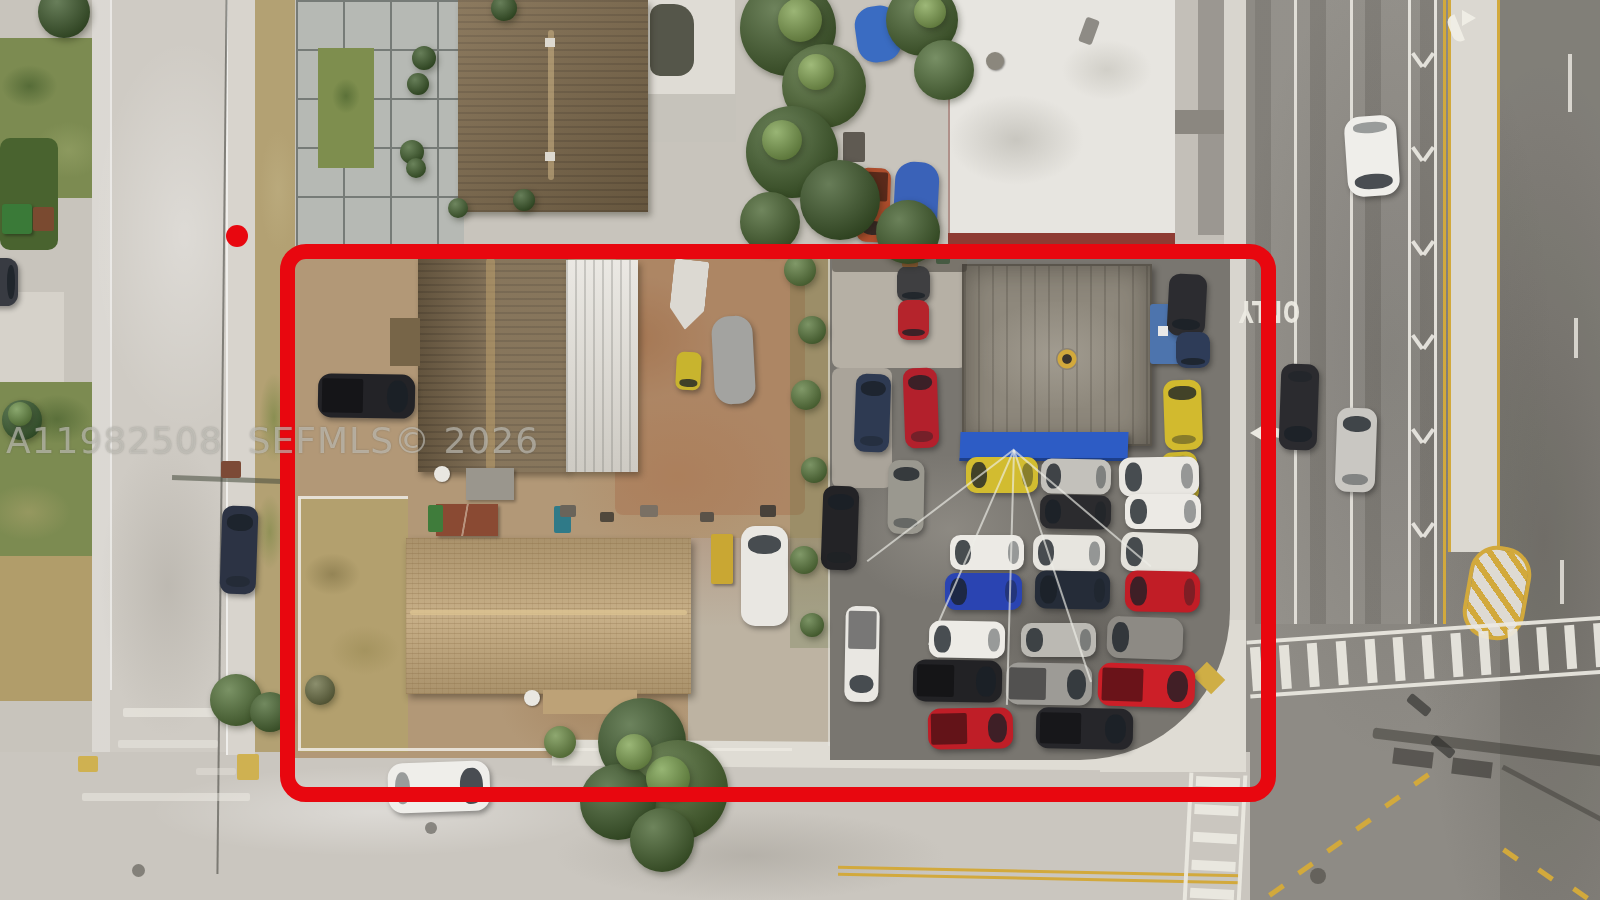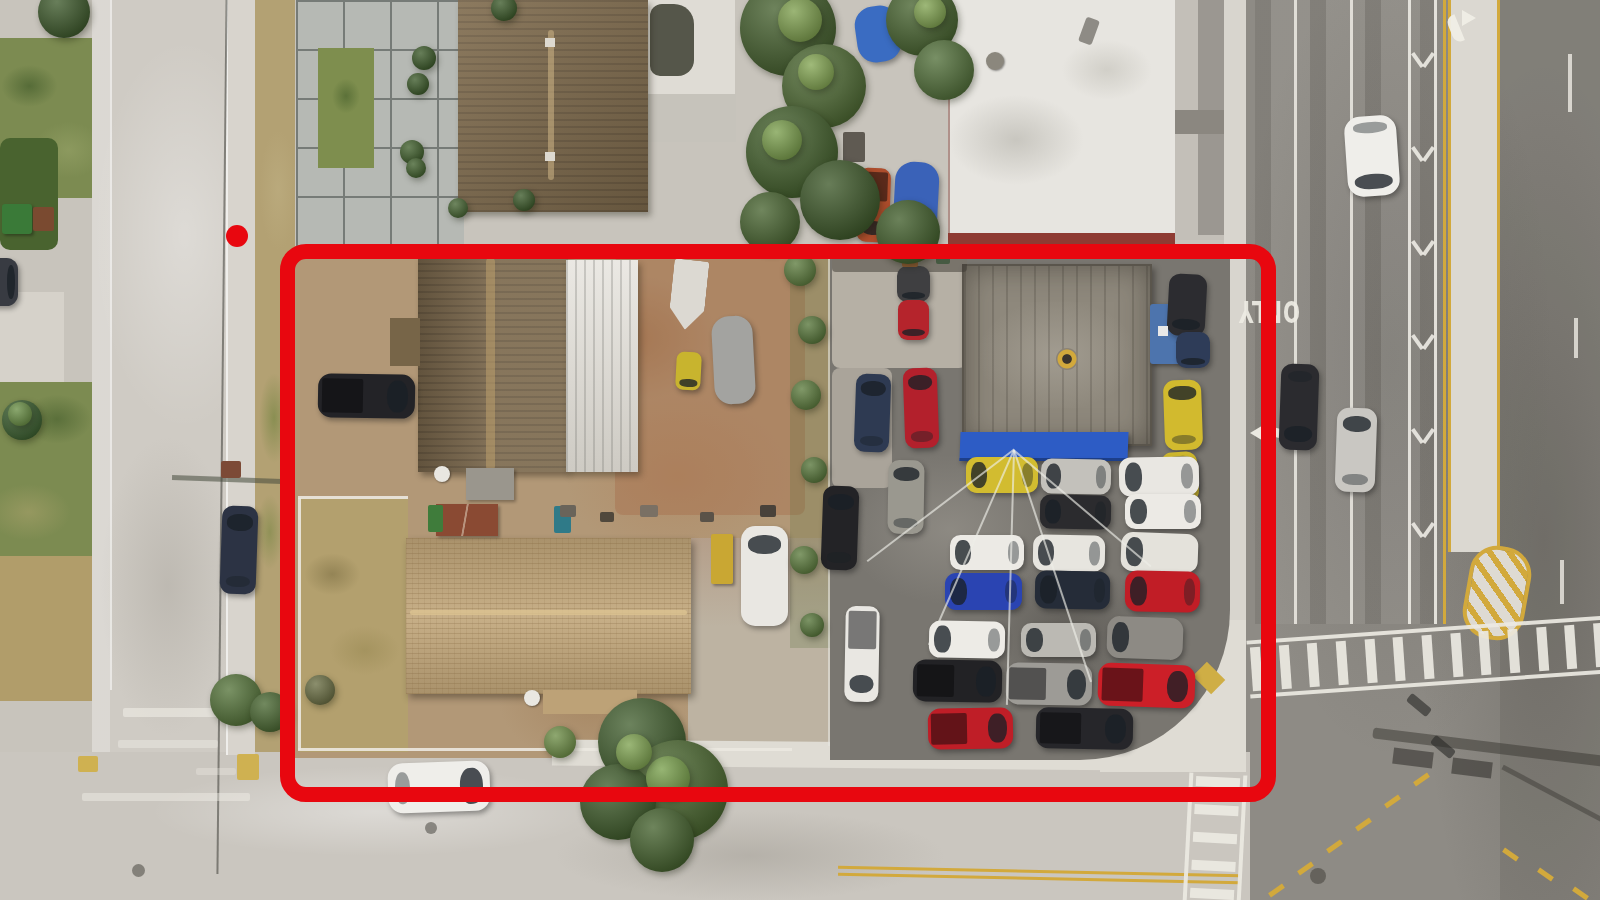--- a/index.html
+++ b/index.html
@@ -544,13 +544,14 @@
       <div class="fmark" style="left: 196px; top: 768px; width: 40px; height: 7px; opacity: 0.3; background: rgb(245, 243, 236);"></div>
       <div class="fmark" style="left: 78px; top: 756px; width: 20px; height: 16px; opacity: 0.9; background: rgb(207, 174, 69);"></div>
       <div class="fmark" style="left: 237px; top: 754px; width: 22px; height: 26px; opacity: 0.9; background: rgb(207, 174, 69);"></div>
       <div class="manhole" style="left: 1310px; top: 868px; width: 16px; height: 16px;"></div>
       <div class="manhole" style="left: 132px; top: 864px; width: 13px; height: 13px;"></div>
       <div class="manhole" style="left: 425px; top: 822px; width: 12px; height: 12px;"></div>
     </div>
 
   <div id="red-outline"></div>
   <div id="red-dot"></div>
+  <div id="watermark">A11982508  SEFMLS© 2026</div>
 </div>
 
 </body></html>

